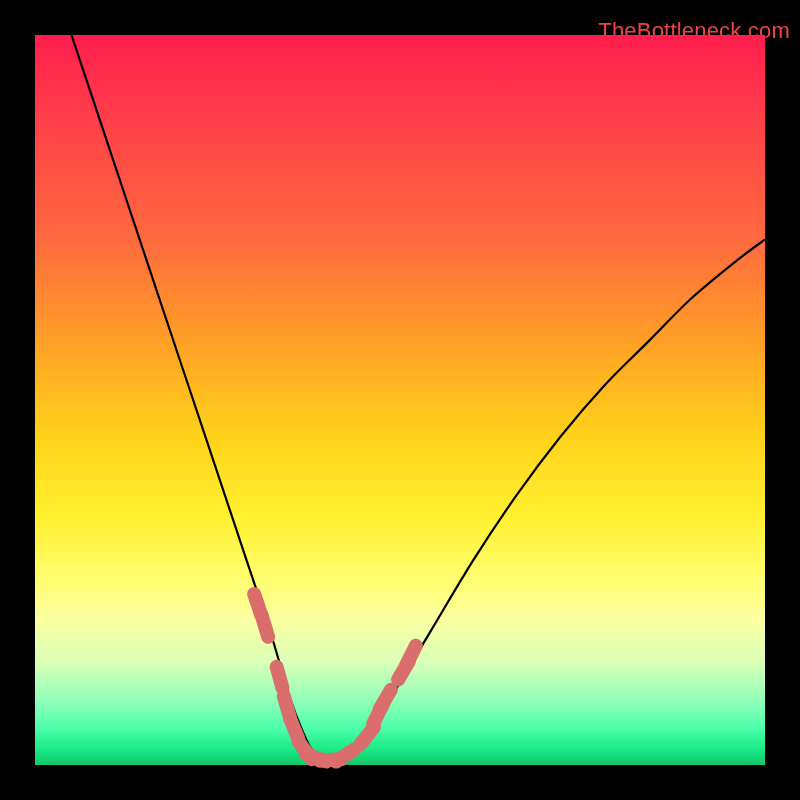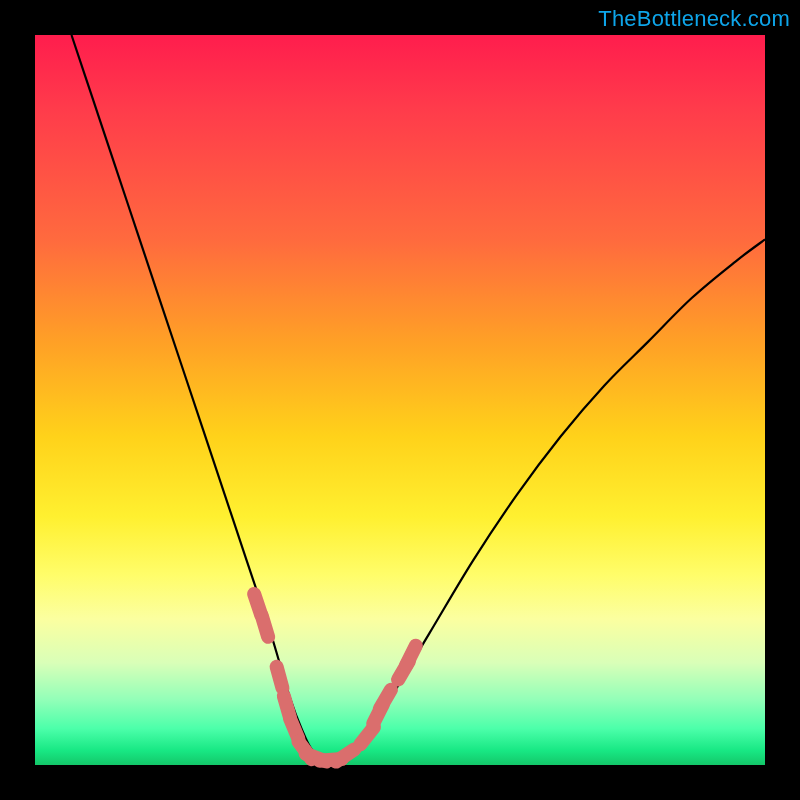--- a/index.html
+++ b/index.html
@@ -36,23 +36,23 @@
       #fbffa0 80%,
       #d9ffb8 86%,
       #93ffb8 91%,
       #4cffaa 95%,
       #18e884 98%,
       #13c769 100%
     );
   }
   .watermark {
     position: absolute;
-    top: 6px;
+    top: 18px;
     right: 10px;
-    color: #0ea5e9;
+    color: #ef4444;
     font-size: 22px;
     font-weight: 500;
     letter-spacing: 0.2px;
     user-select: none;
   }
   svg.curve {
     position: absolute;
     left: 0;
     top: 0;
     width: 730px;

